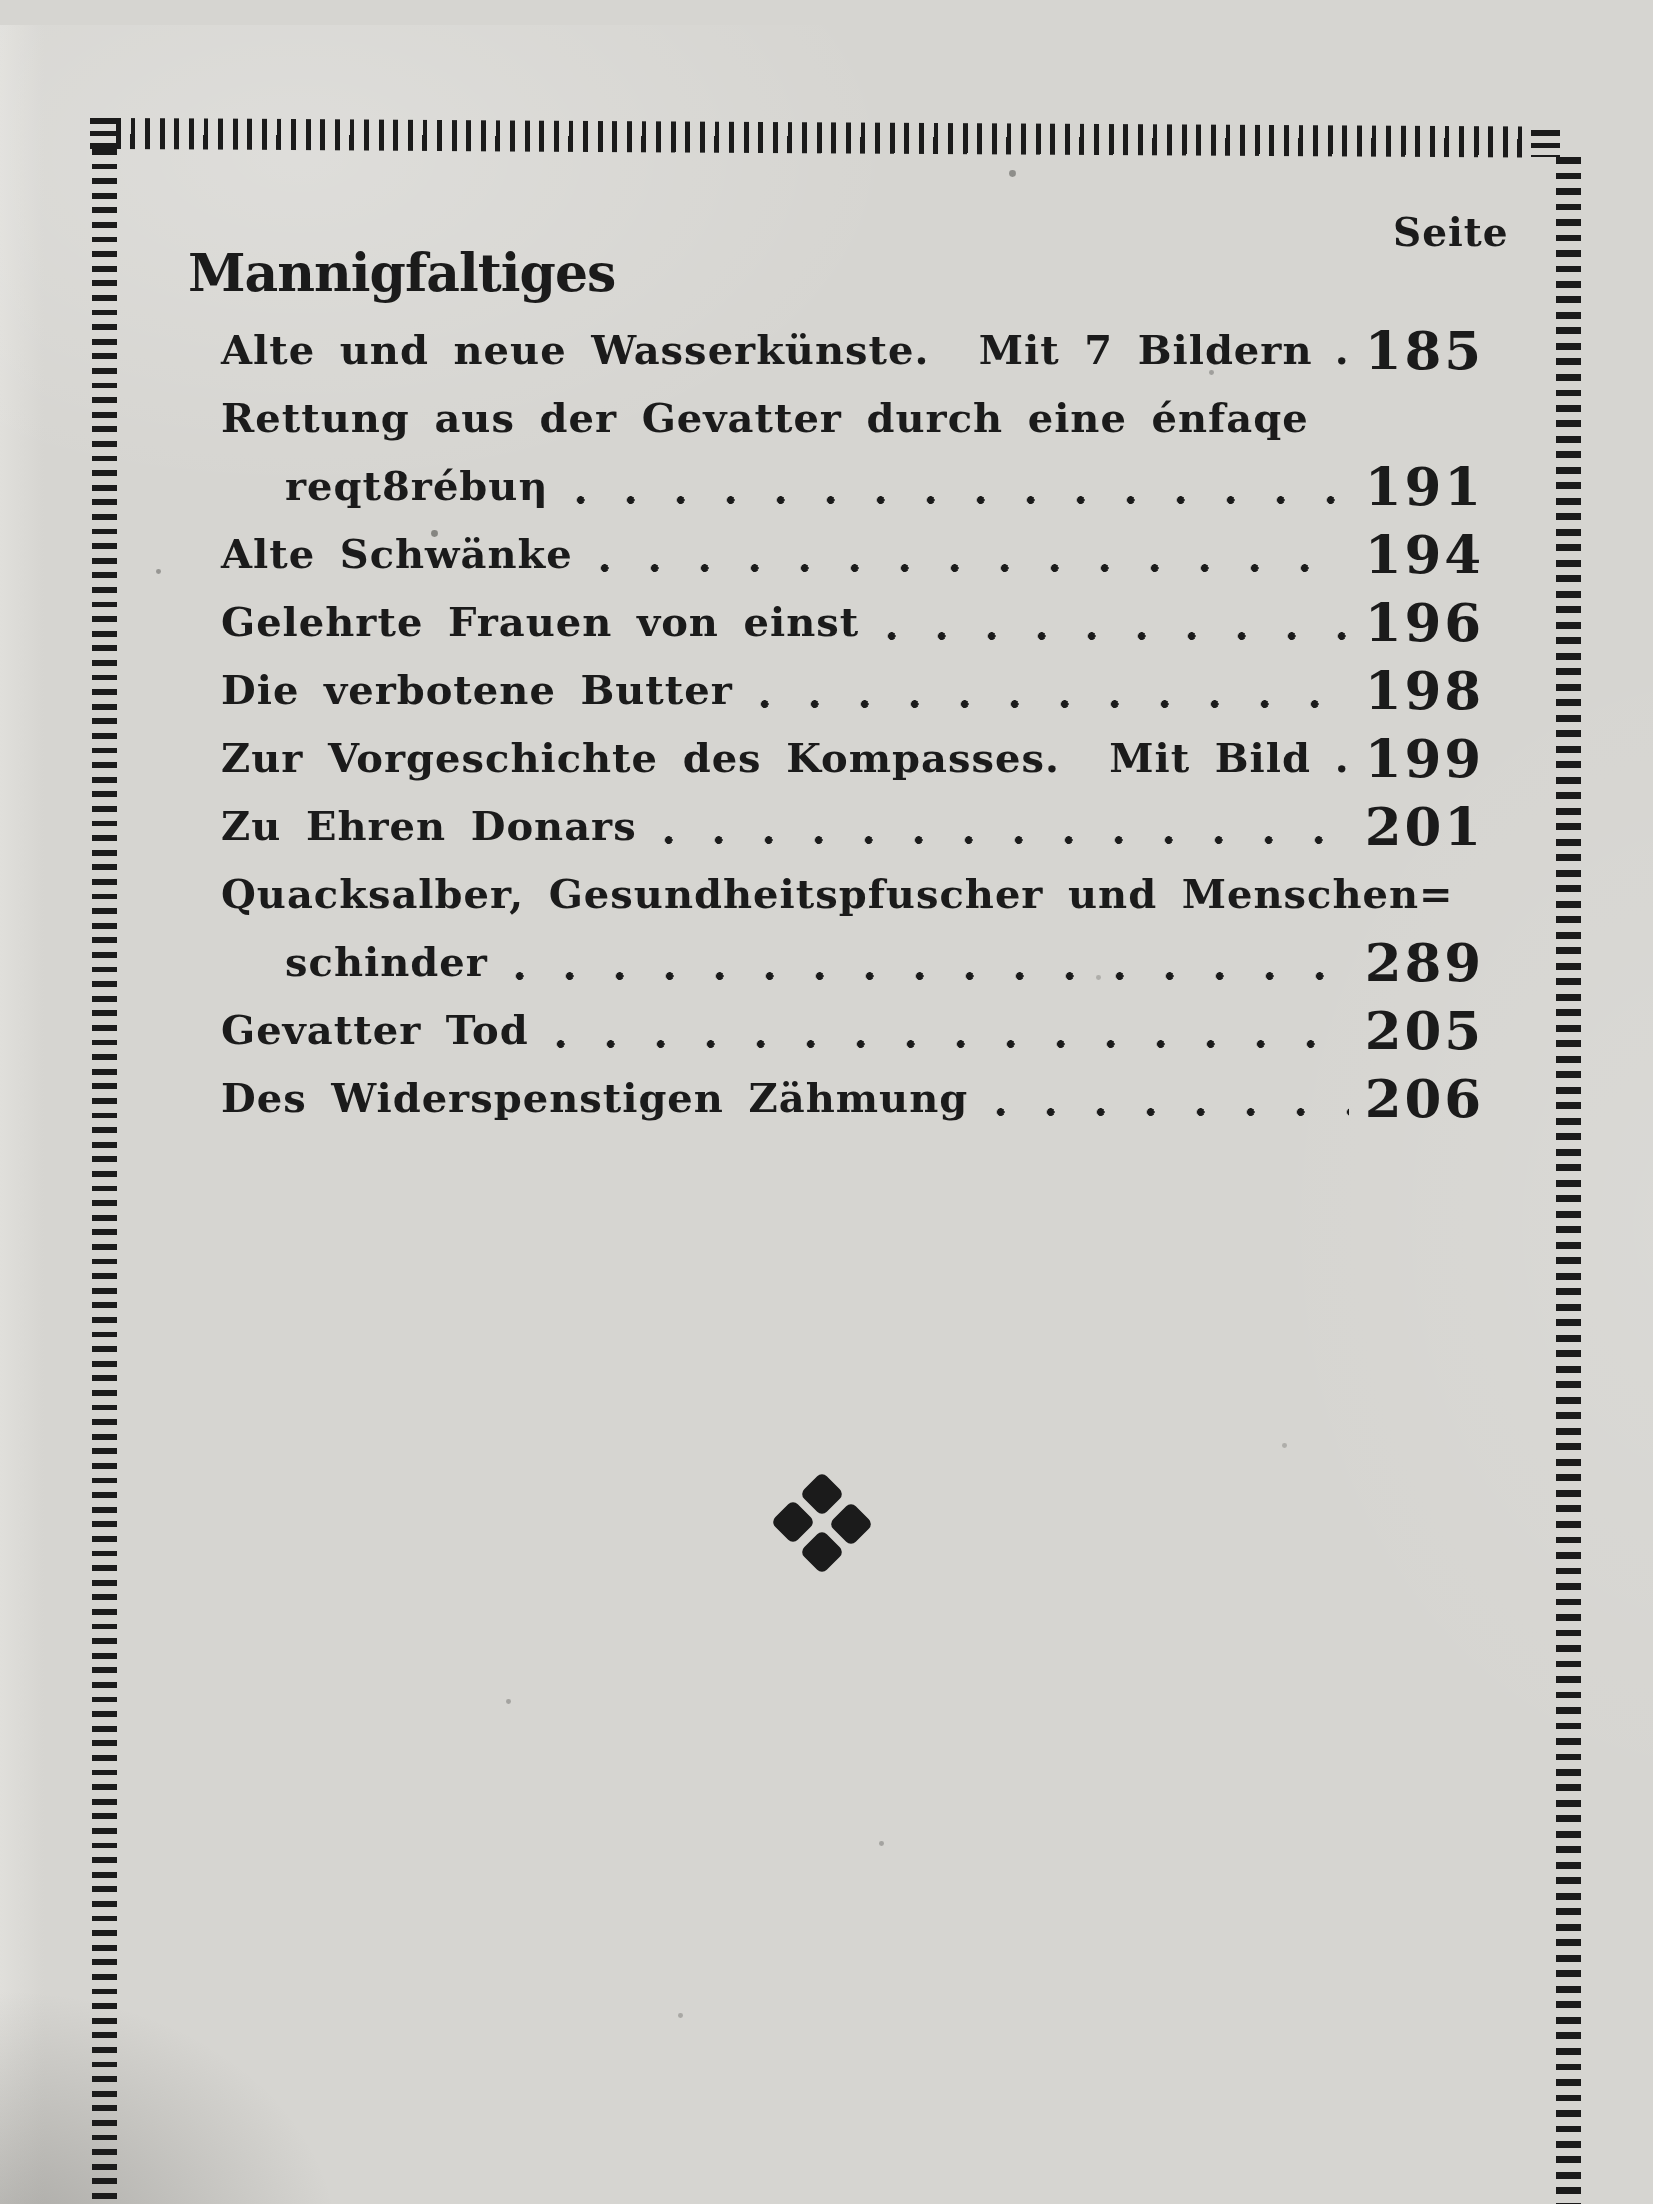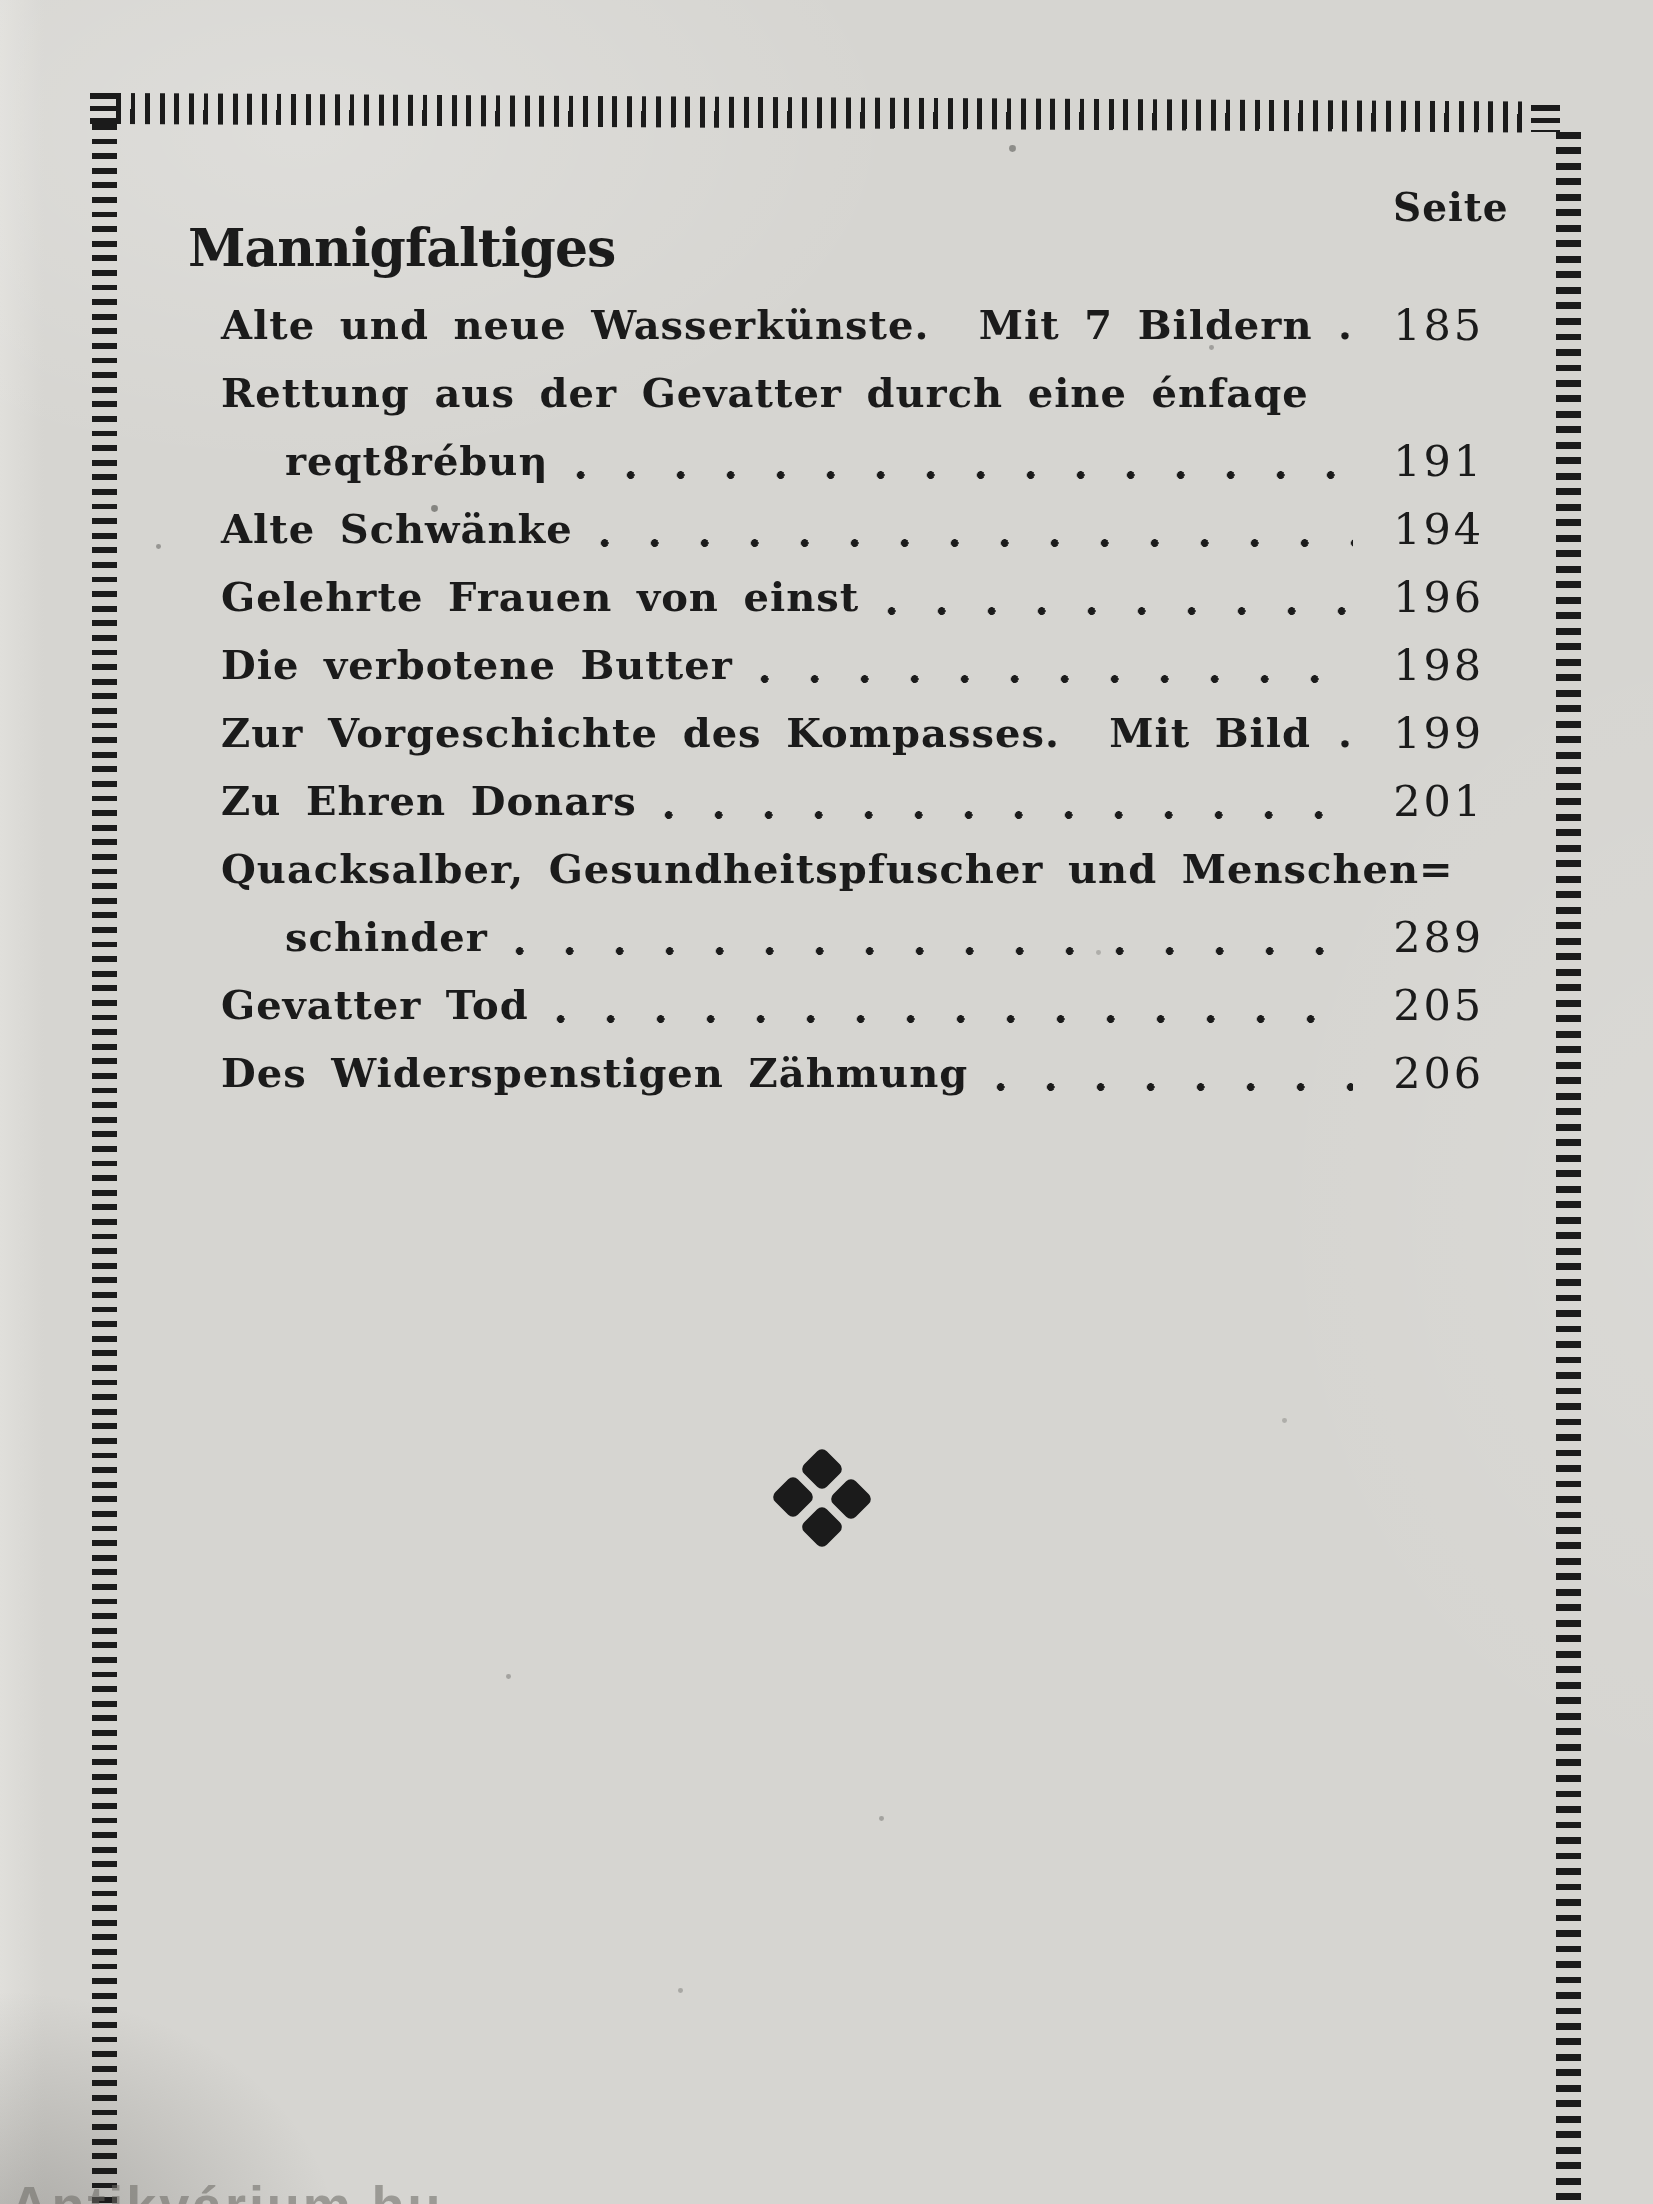--- a/index.html
+++ b/index.html
@@ -10,20 +10,21 @@
     color:var(--ink,#1b1b1b);
   }
   .page{
     position:absolute;inset:0;
     background:
       radial-gradient(ellipse 873px 485px at 18% 6%, rgba(255,255,255,0.20), rgba(255,255,255,0) 70%),
       radial-gradient(ellipse 485px 369px at 0% 102%, rgba(52,50,46,0.28), rgba(52,50,46,0) 70%),
       radial-gradient(ellipse 679px 873px at 104% 55%, rgba(255,255,255,0.10), rgba(255,255,255,0) 70%),
       linear-gradient(90deg, #e0dfdb 0px, #d6d5d1 44px),
       #d6d5d1;
+    margin-top: 25px;
   }
   
   .border-top{
     position:absolute;left:116px;top:93px;width:1409px;height:31px;
     background-image:repeating-linear-gradient(to right, var(--ink,#191919) 0 4.9px, transparent 4.9px 14.6px);
     transform:rotate(0.35deg);transform-origin:left top;
   }
   .corner-tl{
     position:absolute;left:90px;top:93px;width:26px;height:31px;
     background-image:repeating-linear-gradient(to bottom, var(--ink,#191919) 0 5.8px, transparent 5.8px 12.6px);
@@ -62,21 +63,21 @@
   .row .sp{flex:1 1 auto;}
   .row .sp.dots{
     margin-left:19.4px;margin-right:15.5px;
     background-image:radial-gradient(circle 3.9px at 4.9px 4.9px, var(--ink,#1b1b1b) 92%, rgba(0,0,0,0) 100%);
     background-size:50px 9.7px;background-repeat:repeat-x;
     background-position:left 7.8px bottom 15.5px;
   }
   .row .dot1{flex:0 0 45px;text-align:center;font-weight:bold;}
   .row .num{
     flex:0 0 116px;text-align:right;
-    font-weight:normal;font-size:43px;letter-spacing:2.9px;
+    font-weight:bold;font-size:53px;letter-spacing:2.9px;
   }
   
   .ornament{position:absolute;left:774px;top:1452px;width:97px;height:97px;}
   .dmd{position:absolute;width:32px;height:32px;background:var(--ink,#151515);border-radius:6.8px;transform:rotate(45deg);}
   .dmd.d-top{left:32px;top:1px;}
   .dmd.d-left{left:2.9px;top:29px;}
   .dmd.d-right{left:61px;top:31px;}
   .dmd.d-bottom{left:32px;top:59px;}
   
   .watermark{

